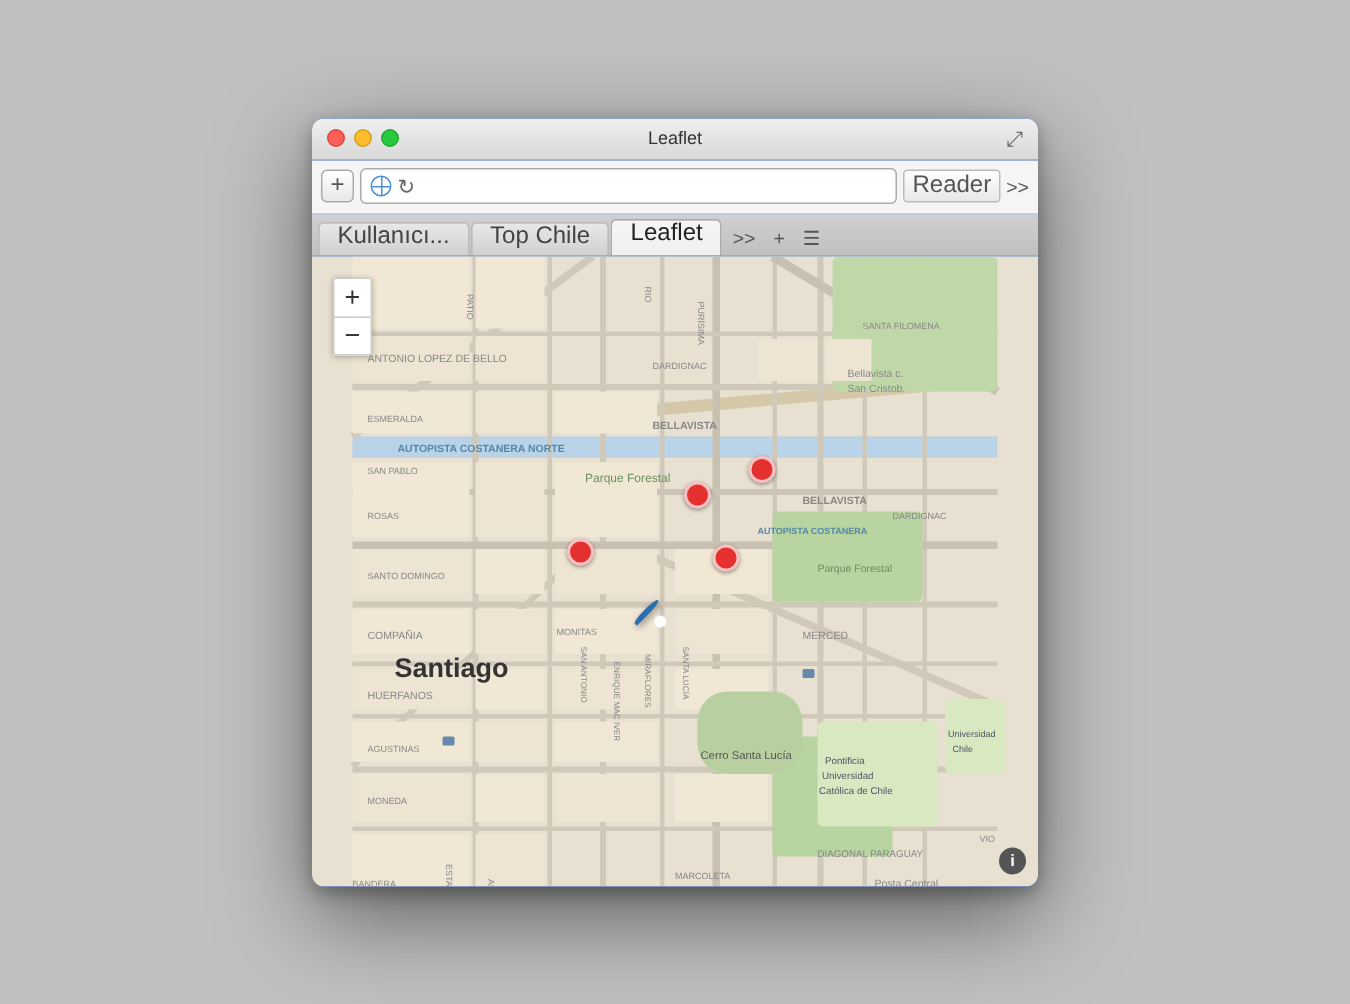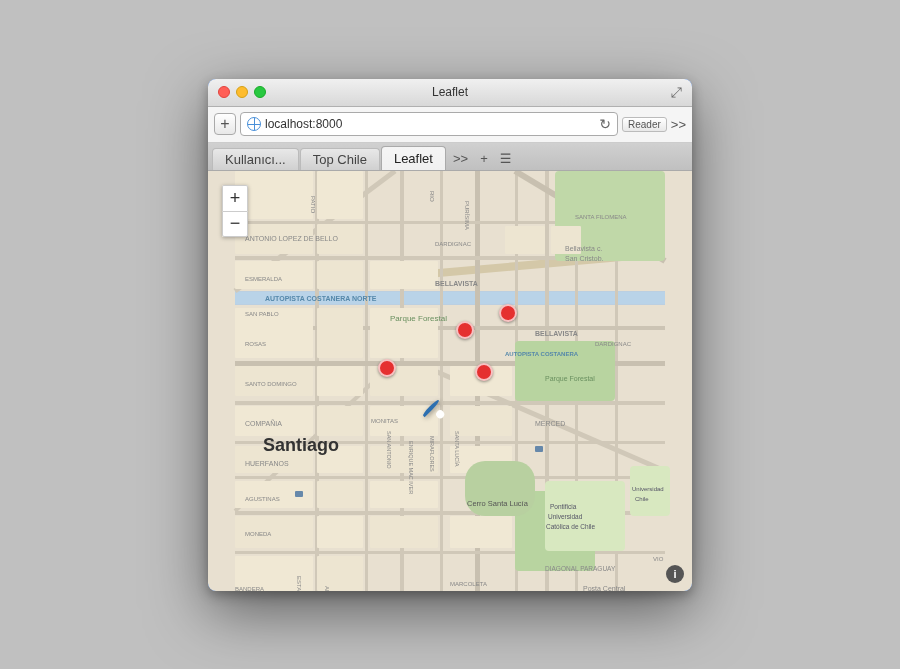--- a/index.html
+++ b/index.html
@@ -136,21 +136,21 @@
       flex: 1;
     }
 
     .url-reload {
       color: #666;
       font-size: 14px;
       cursor: pointer;
     }
 
     .url-reader {
-      font-size: 10px;
+      font-size: 16px;
       color: #555;
       border: 1px solid #bbb;
       border-radius: 3px;
       padding: 1px 5px;
       background: linear-gradient(to bottom, #fff, #e8e8e8);
       cursor: pointer;
     }
 
     .url-overflow {
       font-size: 13px;
@@ -164,28 +164,27 @@
       height: 28px;
       display: flex;
       align-items: flex-end;
       padding: 0 4px;
       border-bottom: 1px solid #aaa;
     }
 
     .tab {
       height: 22px;
       padding: 0 12px;
-      font-size: 13px;
+      font-size: 16px;
       color: #444;
       border: 1px solid #bbb;
       border-bottom: none;
       border-radius: 4px 4px 0 0;
       background: linear-gradient(to bottom, #e8e8e8, #d0d0d0);
       display: flex;
-      align-items: center;
       cursor: pointer;
       margin-right: 1px;
     }
 
     .tab.active {
       background: linear-gradient(to bottom, #f5f5f5, #f0f0f0);
       border-color: #aaa;
       color: #222;
       height: 24px;
     }
@@ -322,21 +321,20 @@
       <div class="traffic-light maximize"></div>
     </div>
     <span class="title-bar-title">Leaflet</span>
     <div class="title-bar-expand">⤢</div>
   </div>
 
   <div class="url-bar">
     <div class="url-new-tab">+</div>
     <div class="url-input-wrapper">
       <div class="url-globe"></div>
-      <span class="url-text">localhost:8000</span>
       <span class="url-reload">↻</span>
     </div>
     <span class="url-reader">Reader</span>
     <span class="url-overflow">&gt;&gt;</span>
   </div>
 
   <div class="tab-bar">
     <div class="tab">
       <span>Kullanıcı...</span>
     </div>

